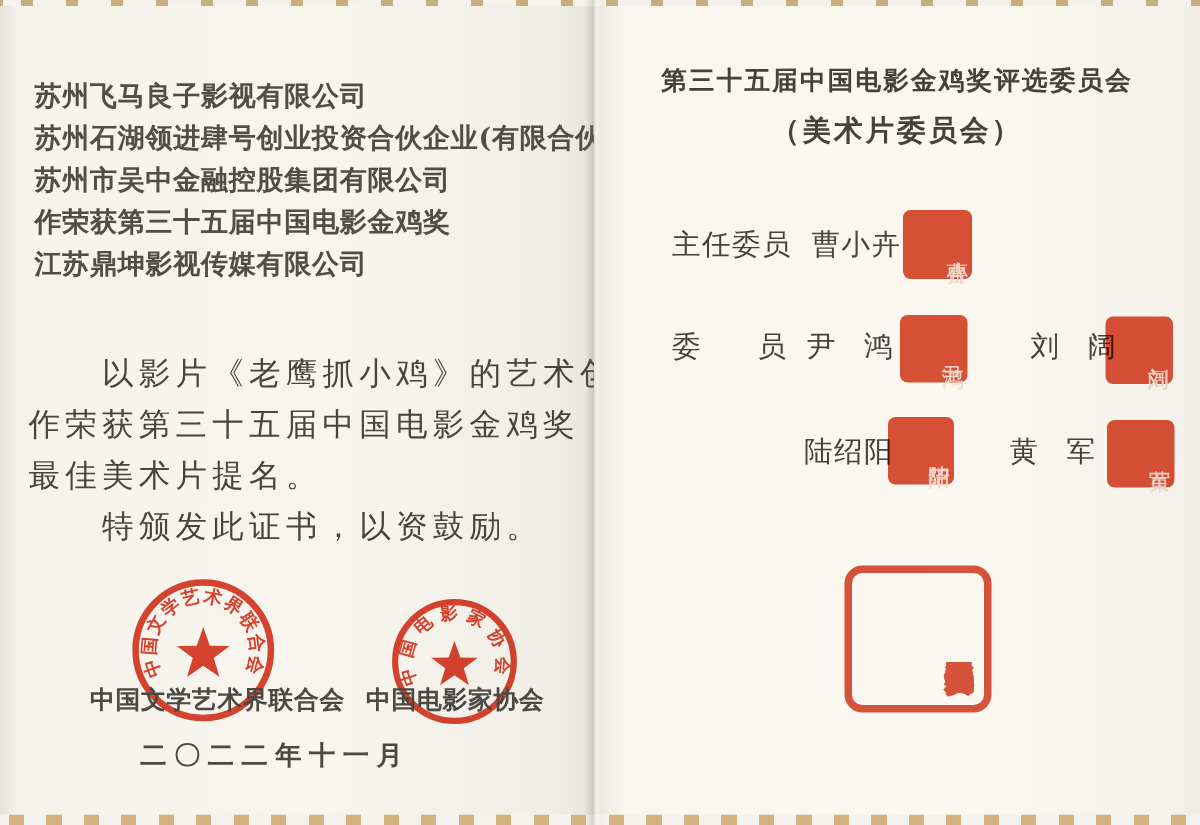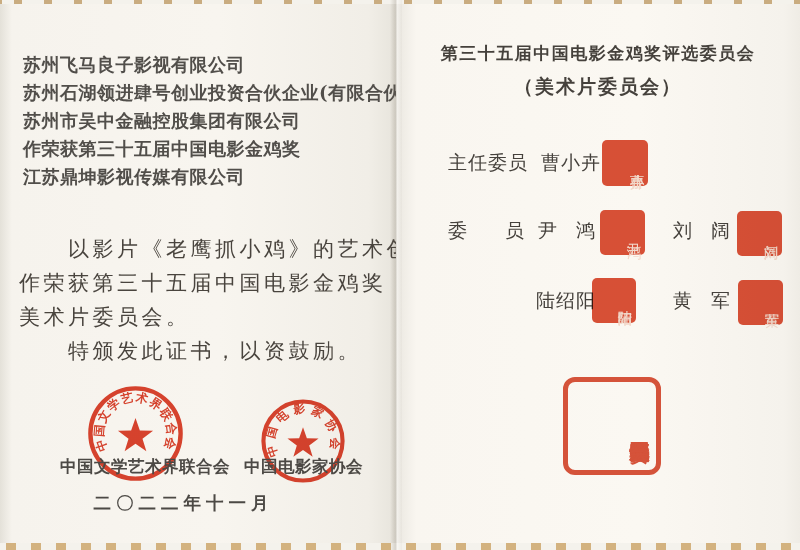--- a/index.html
+++ b/index.html
@@ -108,21 +108,21 @@
       <div class="co">苏州飞马良子影视有限公司</div>
       <div class="co">苏州石湖领进肆号创业投资合伙企业(有限合伙)</div>
       <div class="co">苏州市吴中金融控股集团有限公司</div>
       <div class="co">作荣获第三十五届中国电影金鸡奖</div>
       <div class="co">江苏鼎坤影视传媒有限公司</div>
     </div>
 
     <div class="body-text">
       <div class="ln indent">以影片《老鹰抓小鸡》的艺术创</div>
       <div class="ln">作荣获第三十五届中国电影金鸡奖</div>
-      <div class="ln">美术片委员会。</div>
+      <div class="ln">最佳美术片提名。</div>
       <div class="ln indent">特颁发此证书，以资鼓励。</div>
     </div>
 
     <div class="seal-circle stamp" style="left:87px;top:381px;width:97px;height:97px;">
       <svg viewBox="0 0 100 100">
         <circle cx="50" cy="50" r="46.5" fill="none" stroke="#dc4530" stroke-width="4.5"></circle>
         <polygon fill="#dc4530" points="50,34 54.5,46.9 68.1,47.1 57.2,55.3 61.2,68.4 50,60.6 38.8,68.4 42.8,55.3 31.9,47.1 45.5,46.9"></polygon>
         <defs>
             <path id="arcA" d="M 21.4,66.5 A 33,33 0 1 1 78.6,66.5" fill="none"></path>
           </defs>
@@ -158,21 +158,21 @@
     <div class="r-title">第三十五届中国电影金鸡奖评选委员会</div>
     <div class="r-subtitle">（美术片委员会）</div>
 
     <span class="r-text" style="left:52px;top:146px;letter-spacing:1px;">主任委员</span>
     <span class="r-text" style="left:145px;top:146px;letter-spacing:1px;">曹小卉</span>
     <span class="nameseal stamp" style="left:206px;top:136px;width:46px;height:46px;">曹小卉</span>
 
     <span class="r-text" style="left:52px;top:214px;">委　　员</span>
     <span class="r-text" style="left:142px;top:214px;">尹　鸿</span>
     <span class="nameseal stamp" style="left:204px;top:206px;width:45px;height:45px;">尹鸿</span>
-    <span class="r-text" style="left:277px;top:214px;">刘　阔</span>
+    <span class="r-text" style="left:291px;top:214px;">刘　阔</span>
     <span class="nameseal stamp" style="left:341px;top:207px;width:45px;height:45px;">刘阔</span>
 
     <span class="r-text" style="left:140px;top:284px;letter-spacing:1px;">陆绍阳</span>
     <span class="nameseal stamp" style="left:196px;top:274px;width:44px;height:45px;">陆绍阳</span>
     <span class="r-text" style="left:277px;top:284px;text-align:right;">黄　军</span>
     <span class="nameseal stamp" style="left:342px;top:276px;width:45px;height:45px;">黄军</span>
 
     <div class="big-seal stamp">中国电影金鸡奖评选委员会</div>
   </div>
 

